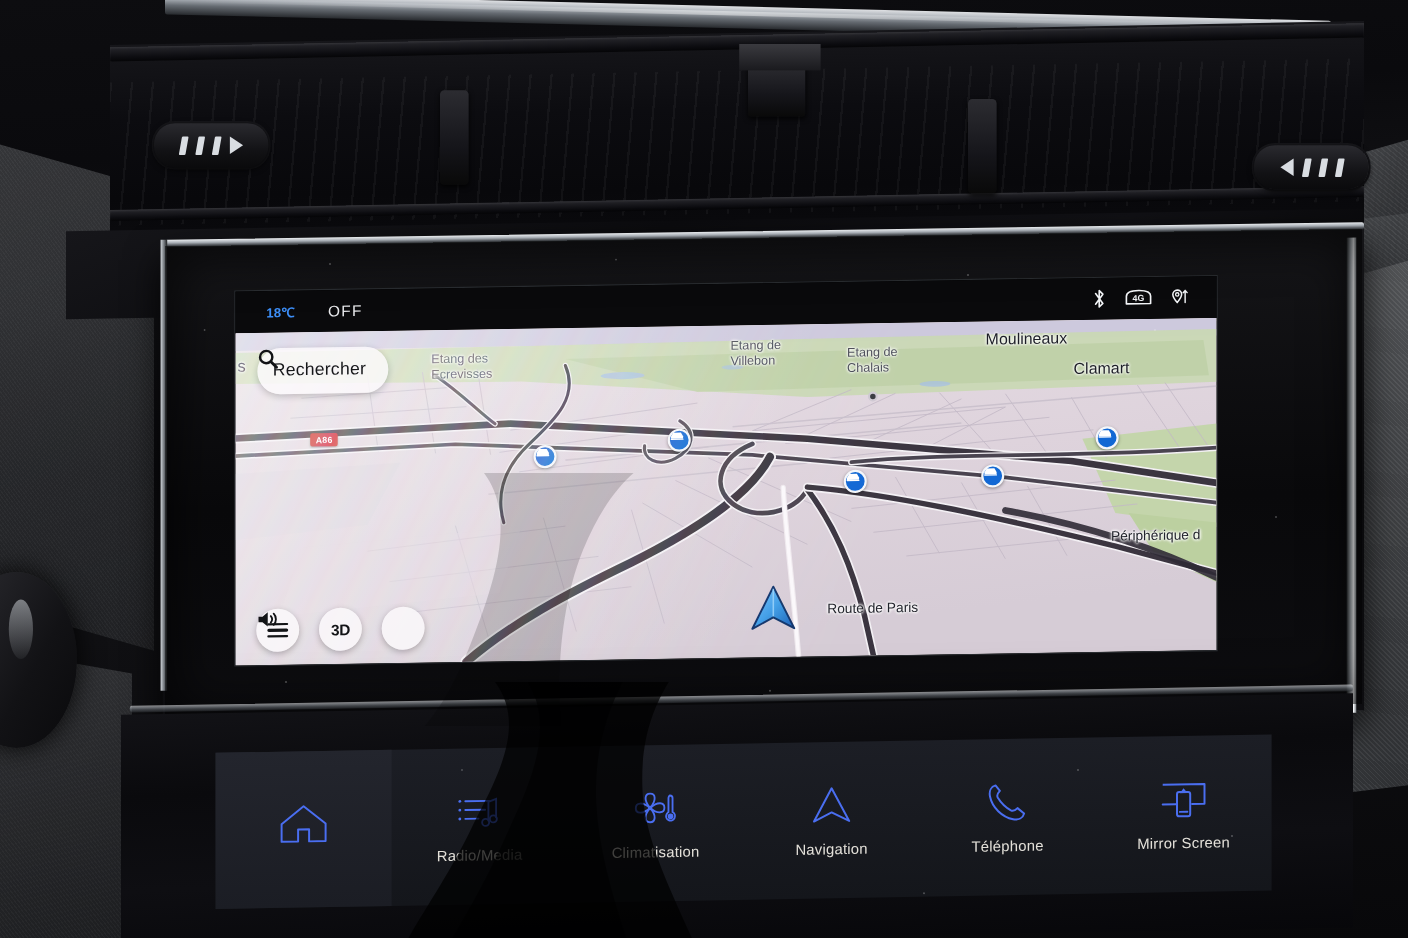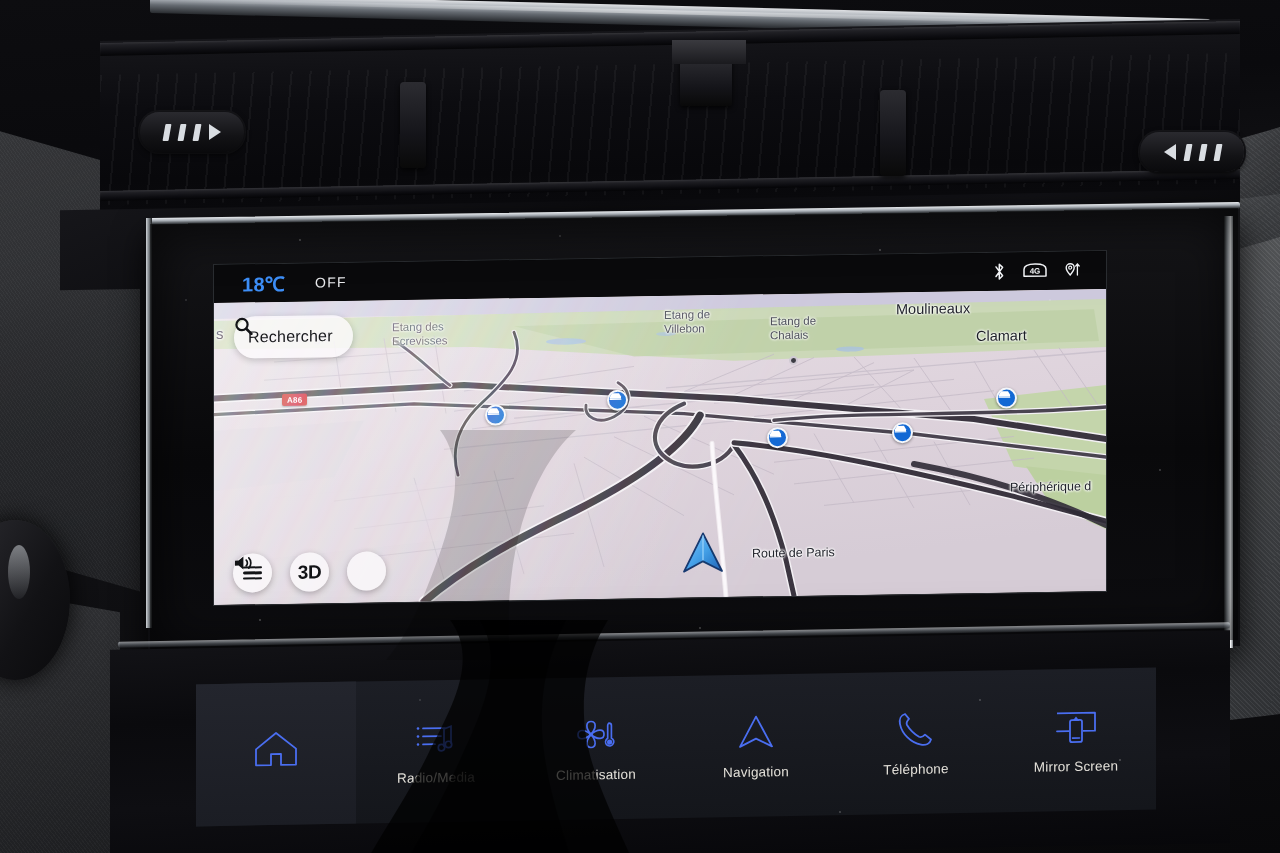--- a/index.html
+++ b/index.html
@@ -71,21 +71,21 @@
     transform:skewY(-0.85deg); }
 
   
   .lcd{ position:absolute; left:214px; top:258px; width:892px; height:340px;
     overflow:hidden; transform:skewY(-0.9deg);
     background:#000; box-shadow:0 0 0 1px #2a2d31; }
 
   
   .statusbar{ position:absolute; left:0; top:0; width:100%; height:38px;
     background:#0a0a0c; display:flex; align-items:center; }
-  .st-temp{ color:#3d8ef7; font-size:20px; font-weight:bold; margin-left:28px;
+  .st-temp{ color:#3d8ef7; font-size:12px; font-weight:bold; margin-left:28px;
     letter-spacing:.3px; }
   .st-off{ color:#e8e9ec; font-size:14px; margin-left:30px; letter-spacing:1.2px; }
   .st-icons{ margin-left:auto; margin-right:22px; display:flex; align-items:center; gap:16px; }
   .st-ic{ display:block; }
 
   
   .map{ position:absolute; left:0; top:38px; width:892px; height:302px; overflow:hidden;
     background:#ded5dd; }
   .map svg{ position:absolute; left:0; top:0; }
 
@@ -107,21 +107,21 @@
     display:flex; align-items:center; padding:0 20px 0 14px; gap:11px;
     background:rgba(252,250,252,.80); border-radius:22px;
     box-shadow:0 2px 7px rgba(0,0,0,.2); }
   .search-pill .lbl{ font-size:16px; color:#16171a; letter-spacing:.2px; }
 
   
   .fab-row{ position:absolute; left:19px; bottom:12px; display:flex; gap:18px; align-items:center; }
   .fab{ width:39px; height:39px; border-radius:50%;
     background:rgba(250,248,250,.86); display:flex; align-items:center; justify-content:center;
     box-shadow:0 2px 6px rgba(0,0,0,.25); }
-  .fab .txt{ font-size:19px; font-weight:bold; color:#121316; letter-spacing:-.3px; }
+  .fab .txt{ font-size:14px; font-weight:bold; color:#121316; letter-spacing:-.3px; }
   .bars{ width:19px; height:13px; display:flex; flex-direction:column; justify-content:space-between; }
   .bars i{ display:block; height:2.4px; background:#121316; border-radius:2px; }
 
   
   .mlabel{ position:absolute; font-size:11.5px; color:#4b4d58; line-height:1.25;
     text-shadow:0 0 3px #fff,0 0 3px #fff,0 0 2px #fff; white-space:nowrap; }
   .mlabel.city{ font-size:14.5px; color:#1d1f27; font-weight:400; }
   .mlabel.ghost{ color:#b9aec4; text-shadow:none; font-size:15px; }
   .mlabel.road{ font-size:12.5px; color:#22242c;
     text-shadow:0 0 3px #fff,0 0 3px #fff,0 0 3px #fff,0 0 2px #fff; }

